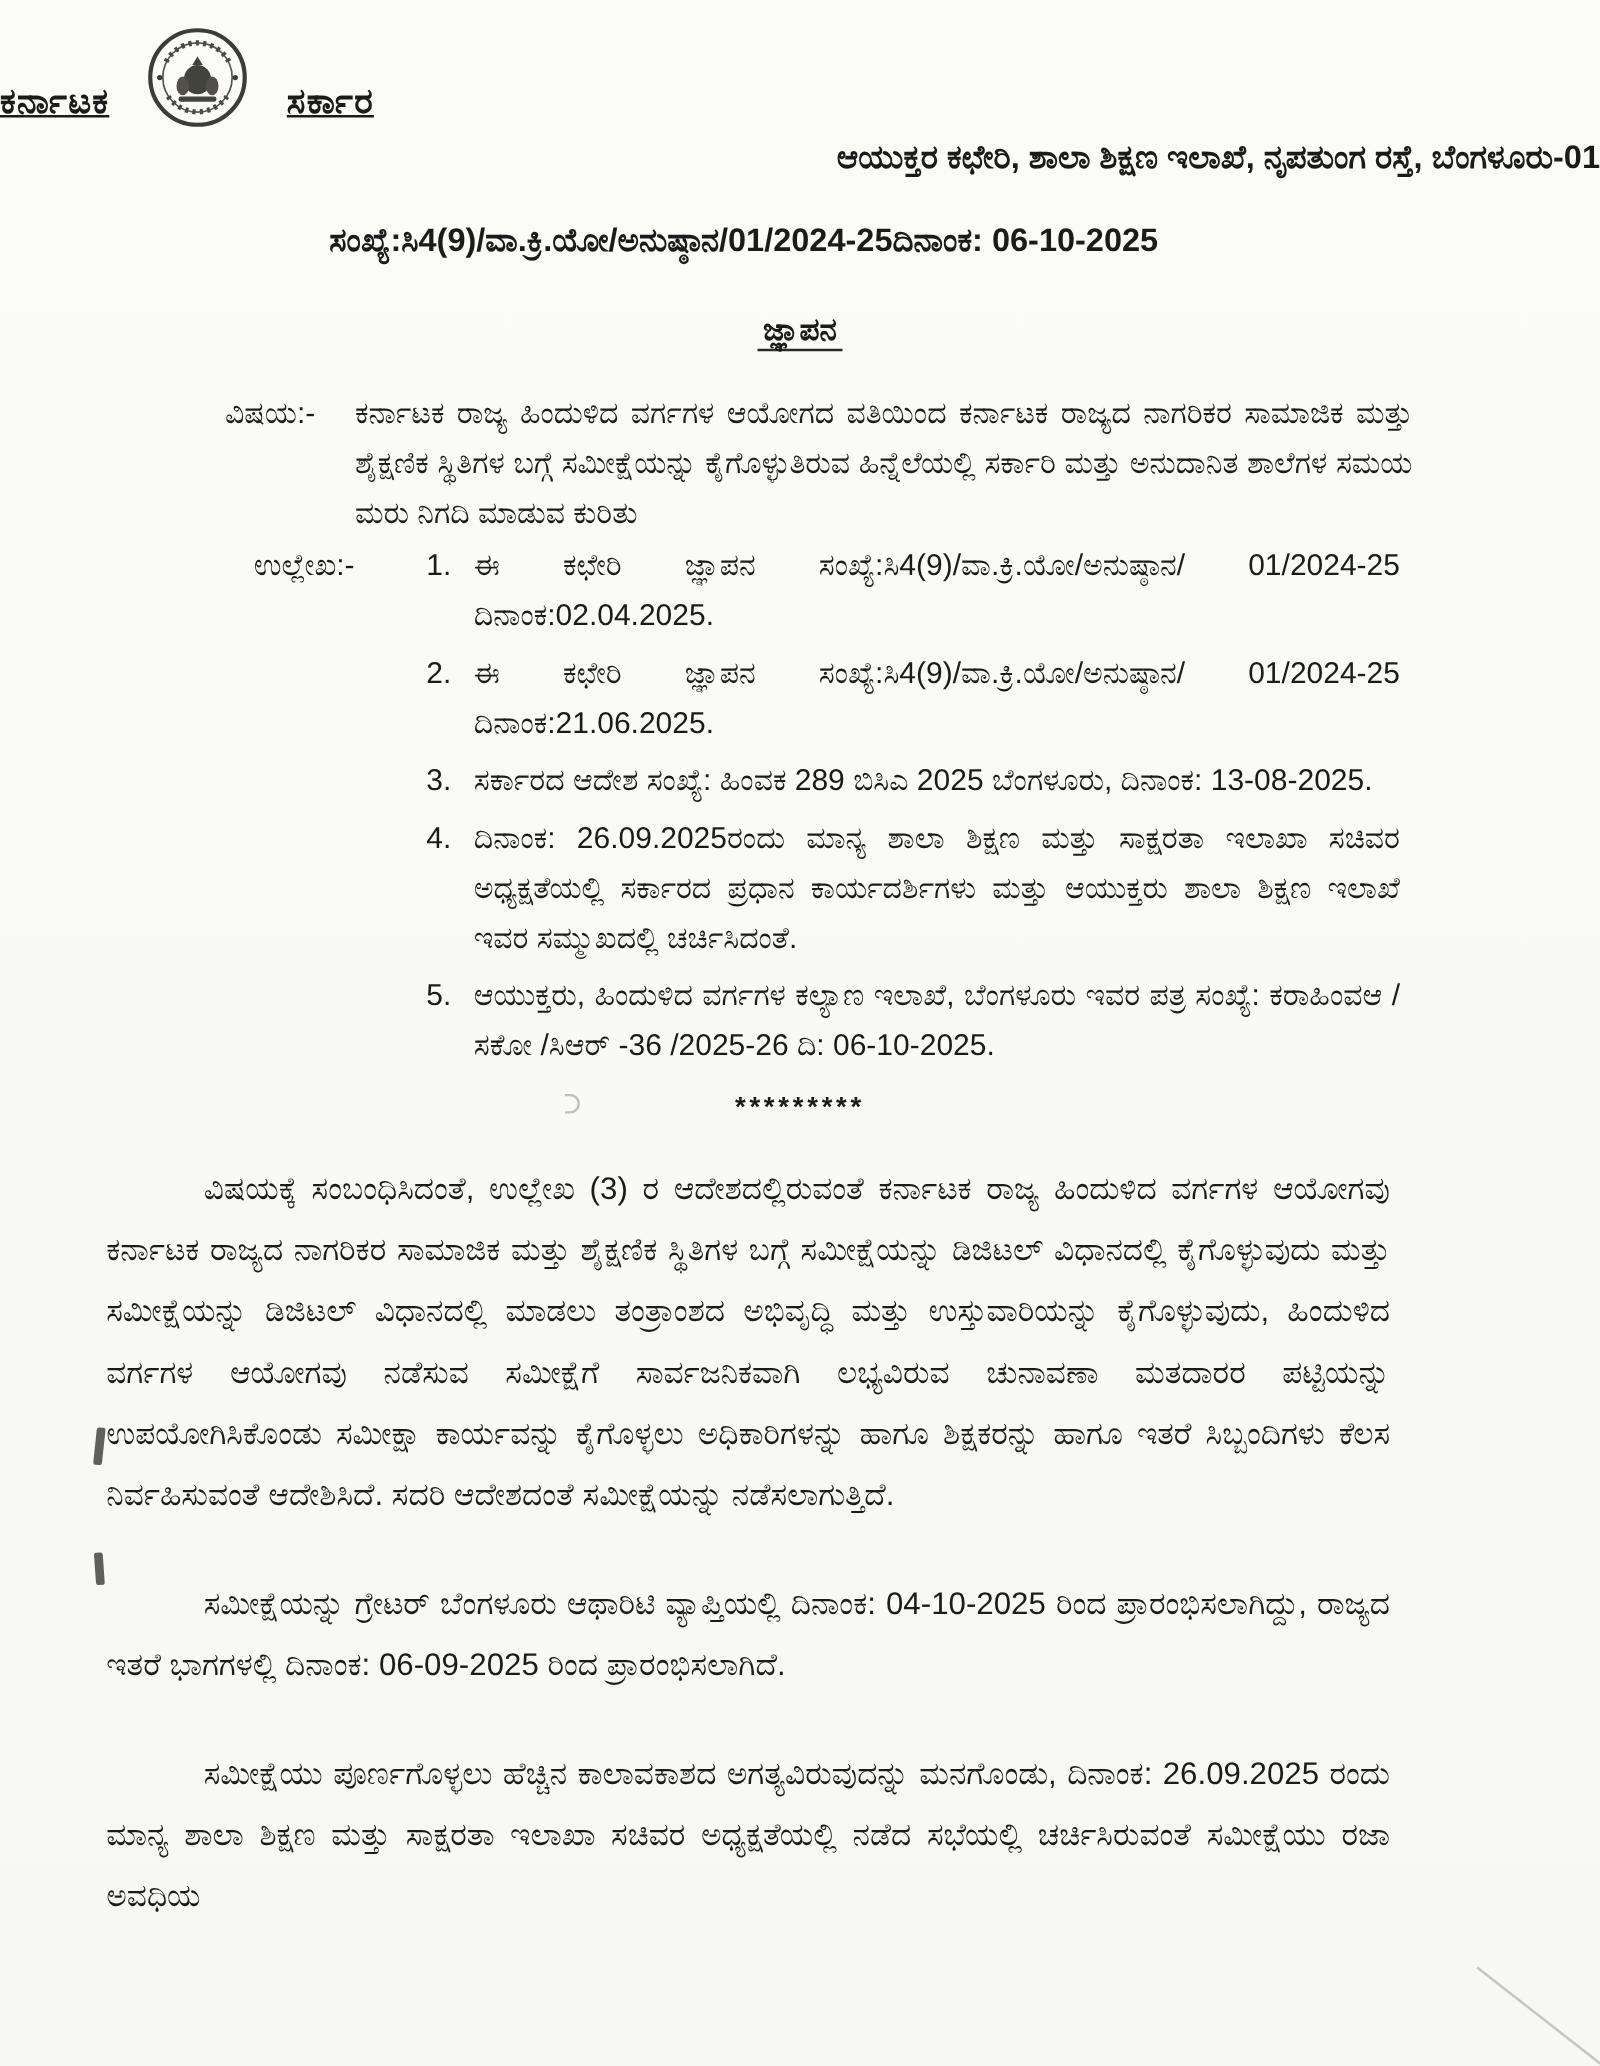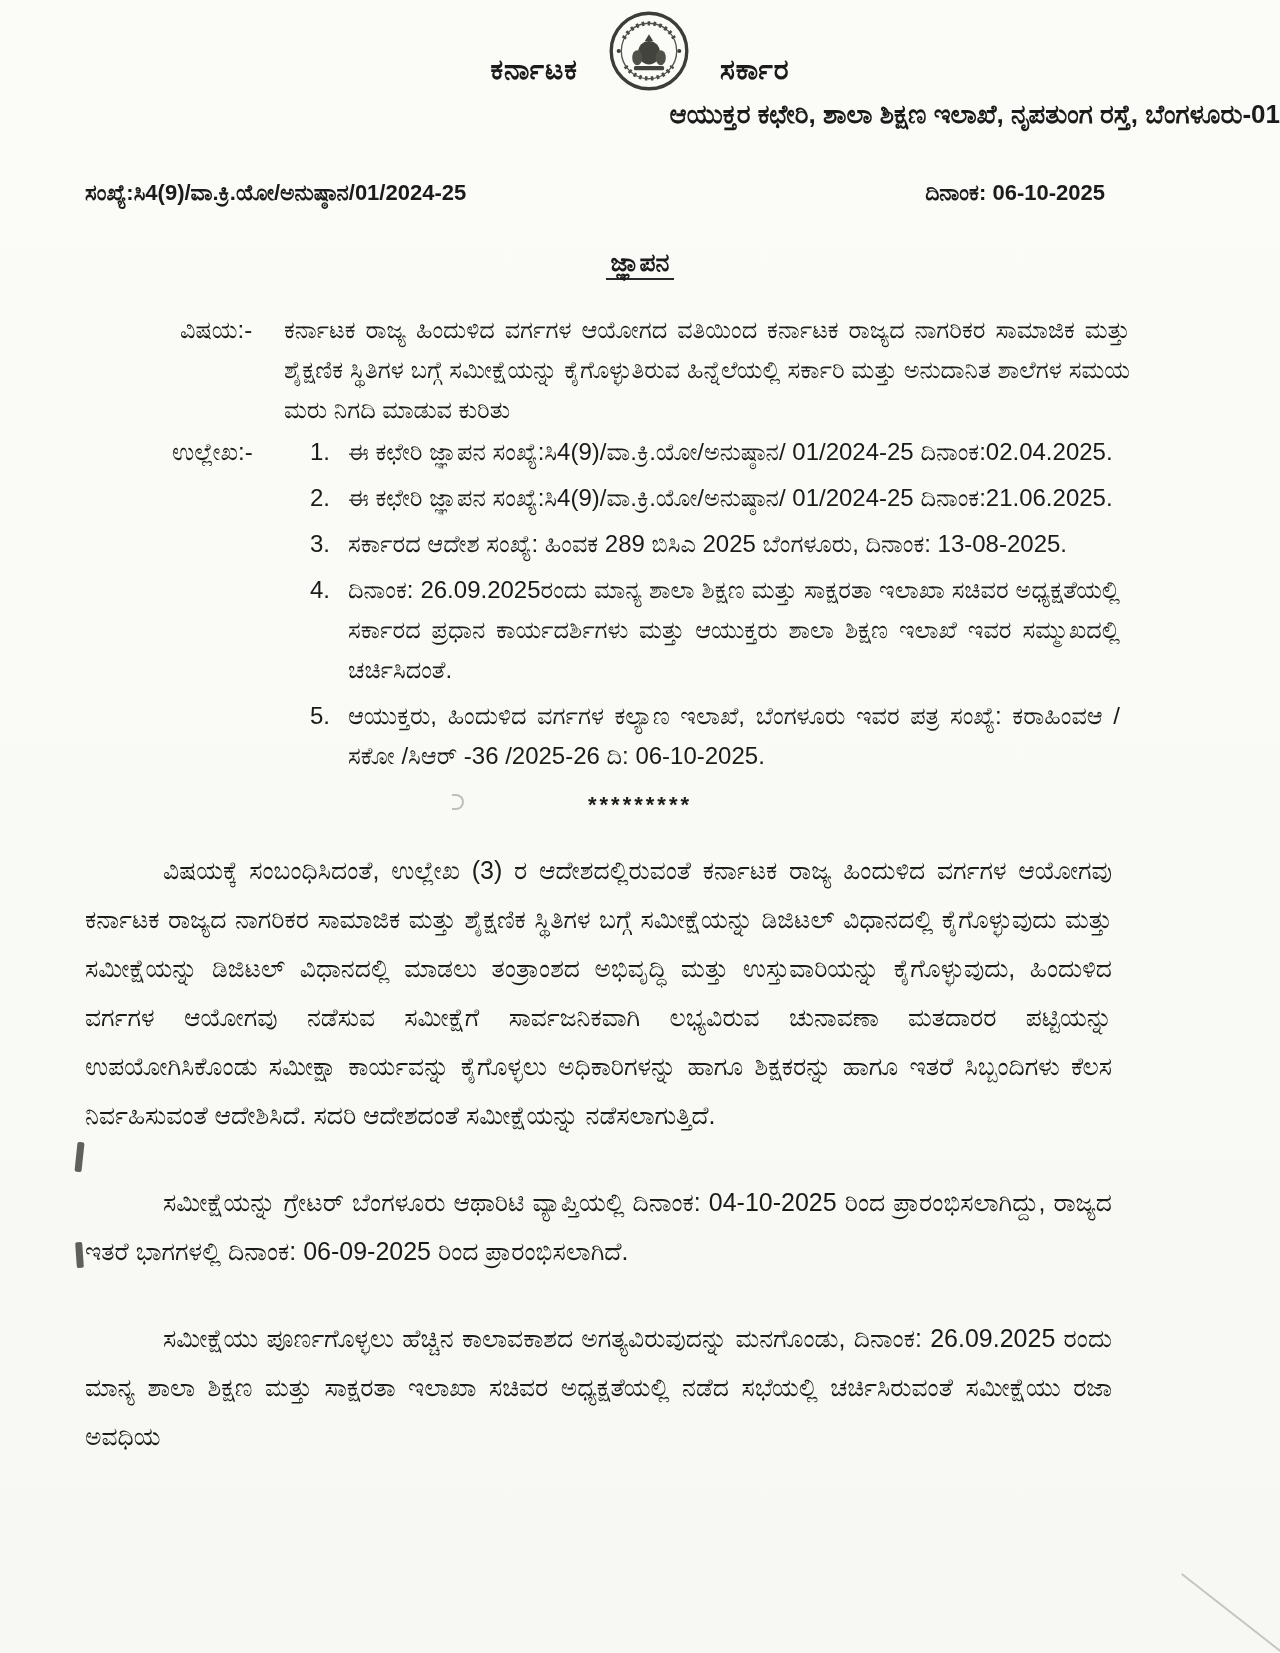--- a/index.html
+++ b/index.html
@@ -12,47 +12,48 @@
     height: 1653px;
     margin: 0 auto;
     background: linear-gradient(180deg, #fbfbf8 0%, #f9f9f5 60%, #f7f7f3 100%);
     color: #1b1b1b;
     overflow: hidden;
   }
 
   
   .gov-header {
     display: flex;
-    justify-content: center;
+    justify-content: flex-start;
     align-items: flex-end;
     gap: 28px;
-    padding-top: 9px;
+    padding-top: 20px;
     min-height: 86px;
+    text-decoration: underline;
   }
   .gov-word {
     font-size: 28px;
     font-weight: bold;
     letter-spacing: 1px;
     padding-bottom: 6px;
   }
   .emblem { width: 86px; height: 84px; flex: 0 0 auto; }
 
   .office-line {
     text-align: right;
     font-size: 26px;
     font-weight: bold;
     margin-top: 6px;
   }
 
   
   .refline {
     display: flex;
-    justify-content: space-between;
-    margin: 50px 175px 0 85px;
-    font-size: 22px;
+    justify-content: center;
+    margin: 36px 175px 0 85px;
+    font-size: 26px;
     font-weight: bold;
   }
 
   
   .memo-title {
     text-align: center;
     margin-top: 42px;
     font-size: 25px;
     font-weight: bold;
   }
@@ -76,21 +77,21 @@
     margin-left: 4px;
   }
 
   
   .ref-block {
     display: flex;
     margin: 2px 160px 0 172px;
     font-size: 24px;
     line-height: 40px;
   }
-  .ref-label { flex: 0 0 138px; }
+  .ref-label { flex: 0 0 138px; margin-left: 31px; }
   .ref-items { flex: 1; }
   .ref-item { display: flex; margin-bottom: 6px; }
   .ref-num { flex: 0 0 38px; }
   .ref-text { flex: 1; text-align: justify; }
 
   
   .stars {
     text-align: center;
     font-size: 22px;
     font-weight: bold;

